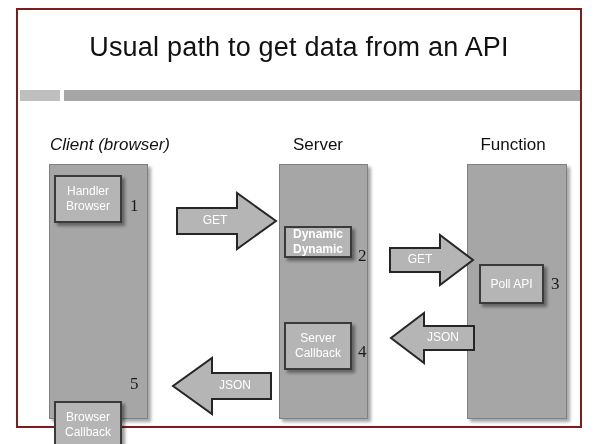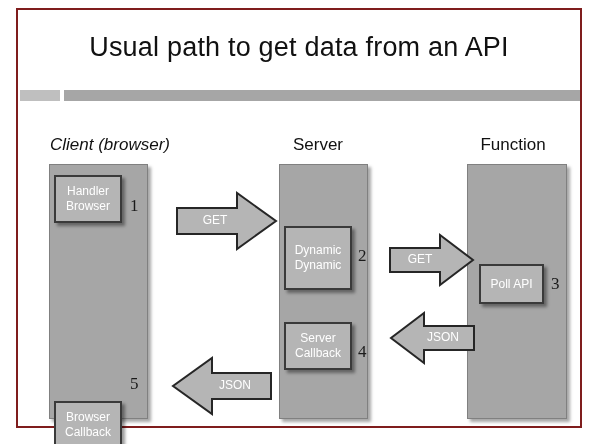--- a/index.html
+++ b/index.html
@@ -134,21 +134,21 @@
   <div class="lane" style="left:449px; top:154px; width:100px; height:255px;"></div>
 
   <div class="node" style="left:36px; top:165px; width:68px; height:48px;">
     <div>
       <span>Handler</span>
       <span>Browser</span>
     </div>
   </div>
   <div class="step-num" style="left:112px; top:186px;">1</div>
 
-  <div class="node" style="left:266px; top:216px; width:68px; height:64px;">
+  <div class="node" style="left:266px; top:216px; width:68px; height:32px;font-weight:bold;">
     <div>
       <span>Dynamic</span>
       <span>Dynamic</span>
     </div>
   </div>
   <div class="step-num" style="left:340px; top:236px;">2</div>
 
   <div class="node" style="left:461px; top:254px; width:65px; height:40px;">
     <div>
       <span>Poll API</span>

